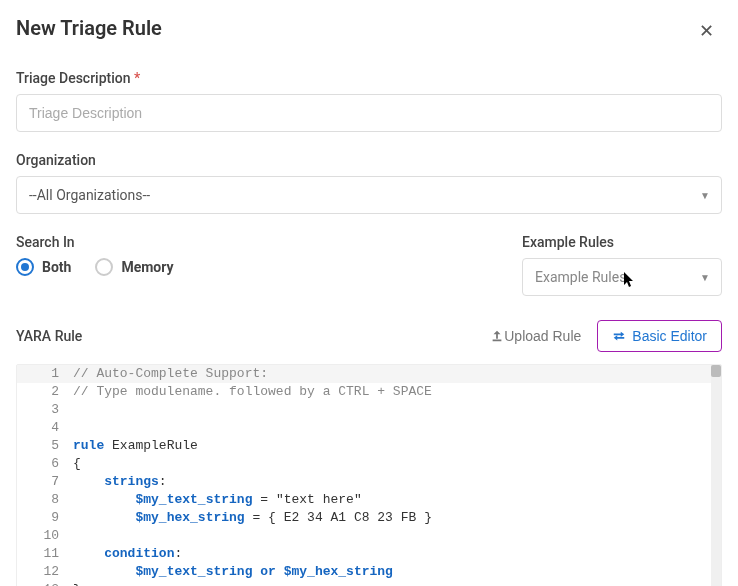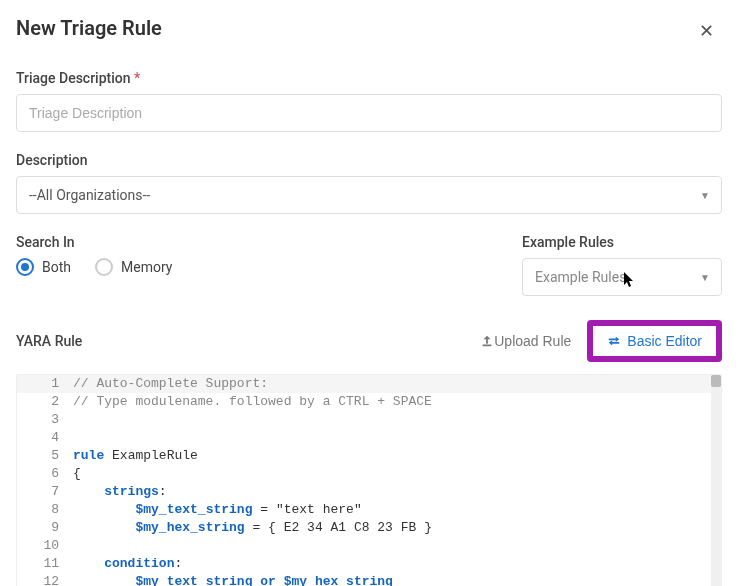--- a/index.html
+++ b/index.html
@@ -86,20 +86,21 @@
     gap: 24px;
     margin-top: 8px;
   }
   .radio-item {
     display: flex;
     align-items: center;
     gap: 8px;
     cursor: pointer;
     font-size: 14px;
     color: #444;
+    font-weight: bold;
   }
   .radio-circle {
     width: 18px;
     height: 18px;
     border-radius: 50%;
     border: 2px solid #ccc;
     display: flex;
     align-items: center;
     justify-content: center;
     background: #fff;
@@ -140,21 +141,21 @@
     border: none;
     cursor: pointer;
   }
   .basic-editor-btn {
     display: flex;
     align-items: center;
     gap: 6px;
     color: #2176d2;
     font-size: 14px;
     background: #fff;
-    border: 6px solid #a21caf;
+    border: 1px solid #a21caf;
     border-radius: 4px;
     padding: 7px 14px;
     cursor: pointer;
   }
   .upload-icon, .swap-icon {
     width: 14px;
     height: 14px;
     display: inline-flex;
   }
   .code-editor {
@@ -229,21 +230,21 @@
 
 <div class="field-group">
   <label class="field-label">
     <span>Triage Description</span>
     <span class="required">*</span>
   </label>
   <input type="text" class="text-input" placeholder="Triage Description" style="">
 </div>
 
 <div class="field-group">
-  <label class="field-label">Description</label>
+  <label class="field-label">Organization</label>
   <div class="select-wrap">
     <div class="select-input">--All Organizations--</div>
     <span class="select-caret">▼</span>
   </div>
 </div>
 
 <div class="row field-group">
   <div class="col-left">
     <label class="field-label">Search In</label>
     <div class="radio-group">

